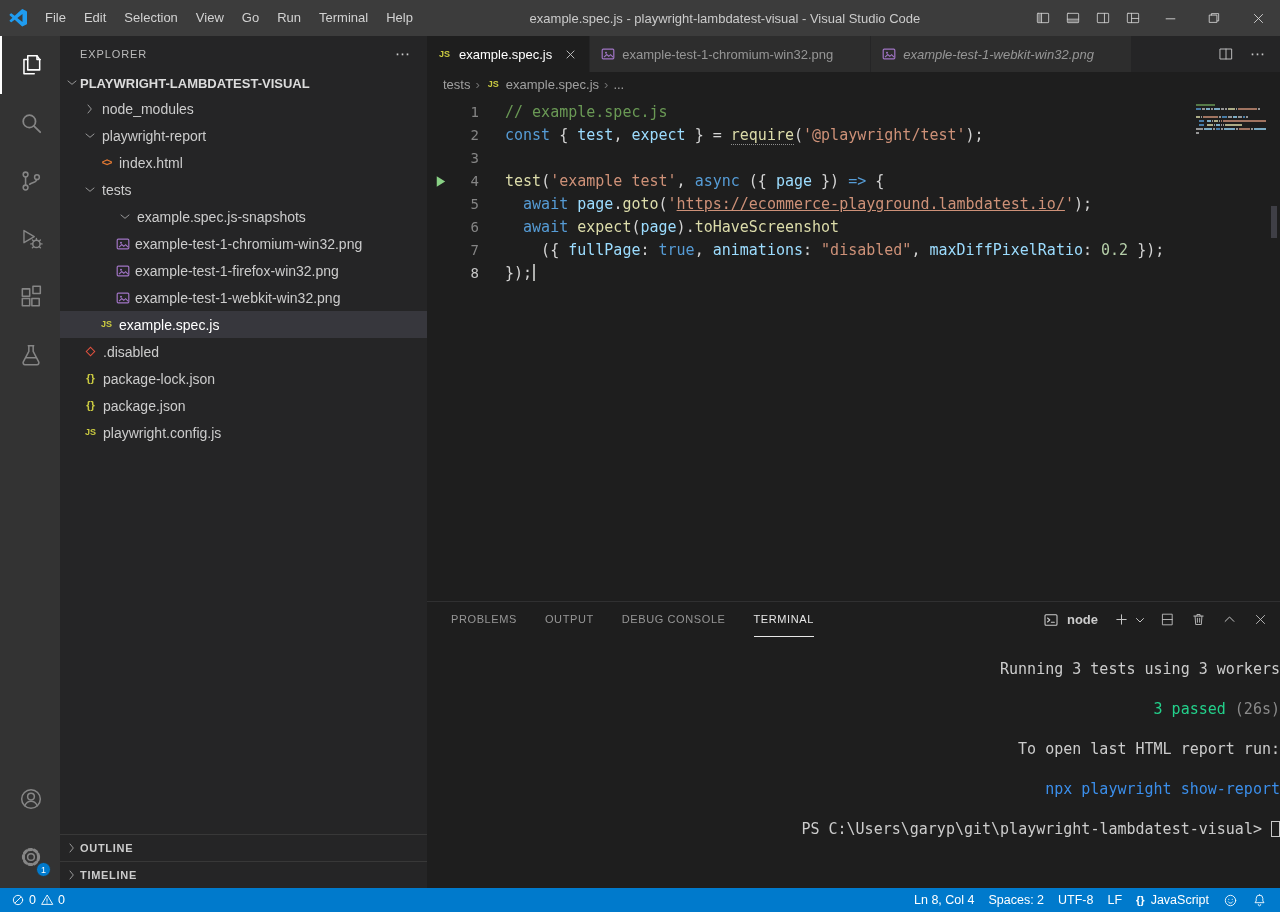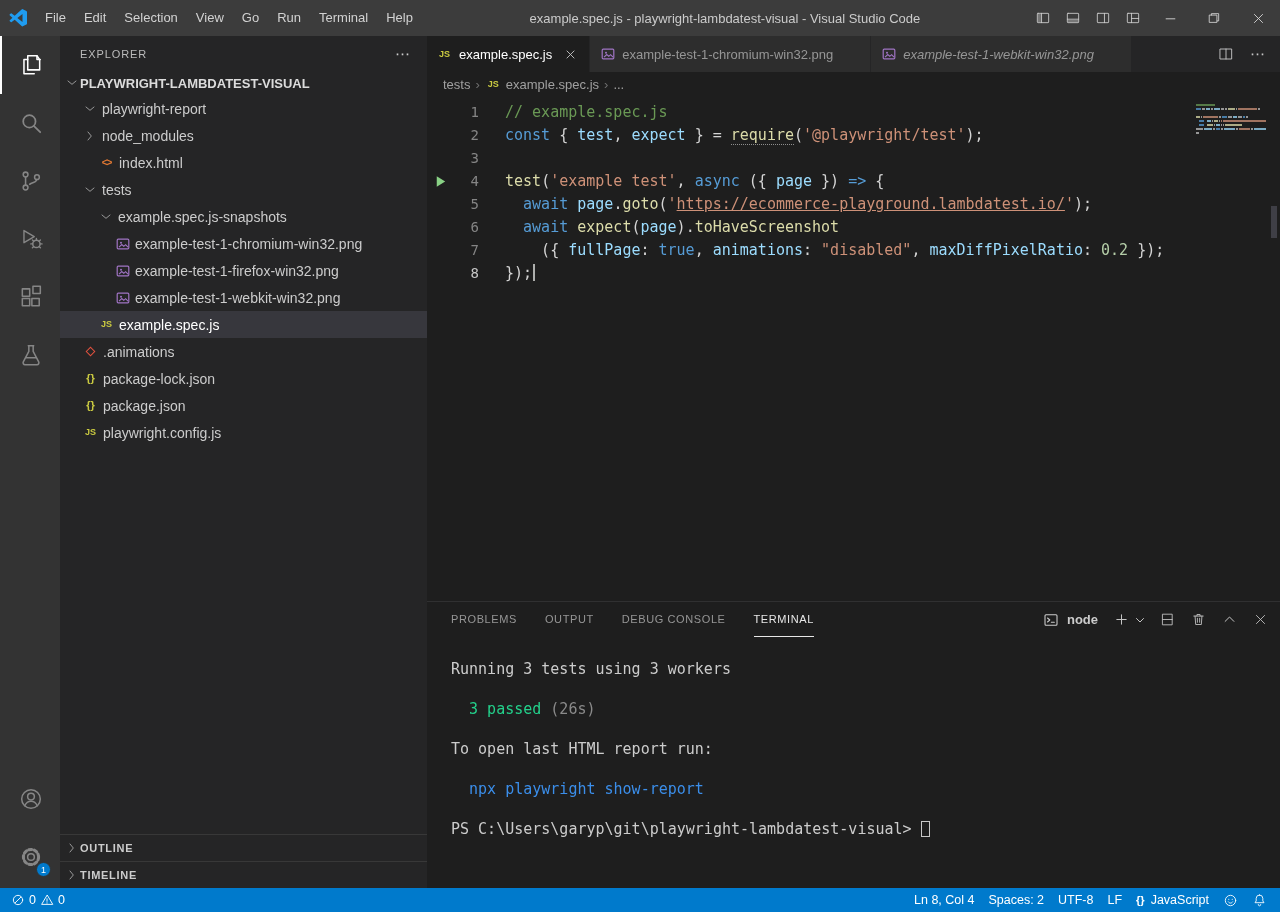--- a/index.html
+++ b/index.html
@@ -82,21 +82,21 @@
   .panel{height:287px;border-top:1px solid #303031;display:flex;flex-direction:column;flex:none;background:#1e1e1e;}
   .panel-header{height:35px;display:flex;align-items:center;padding:0 10px 0 24px;flex:none;}
   .panel-tabs{display:flex;gap:28px;height:100%;}
   .ptab{font-size:11px;letter-spacing:.6px;color:#969696;display:flex;align-items:center;height:100%;border-bottom:1px solid transparent;}
   .ptab.active{color:#e7e7e7;border-bottom-color:#e7e7e7;}
   .panel-actions{margin-left:auto;display:flex;align-items:center;gap:11px;color:#c5c5c5;font-weight:bold;}
   .pa-shell{display:flex;align-items:center;gap:6px;font-size:13px;color:#cccccc;margin-right:2px;}
   .pa-ic{display:flex;align-items:center;justify-content:center;width:20px;height:20px;}
   .pa-ic.narrow{width:12px;margin-left:-8px;}
   .terminal{flex:1;padding:22px 0 0 24px;font-family:"DejaVu Sans Mono",monospace;font-size:15px;color:#cccccc;overflow:hidden;}
-  .tline{height:20px;line-height:20px;white-space:pre;}
+  .tline{height:20px;line-height:20px;white-space:pre;text-align:right;}
   .t-fg{color:#cccccc}.t-grn{color:#23d18b}.t-dim{color:#8a8a8a}.t-blu{color:#3b8eea}
   .tcursor{display:inline-block;width:9px;height:16px;border:1px solid #c8c8c8;vertical-align:-3px;}
 
   
   .statusbar{height:24px;background:#007acc;display:flex;align-items:center;justify-content:space-between;color:#ffffff;font-size:12.5px;flex:none;padding:0 6px 0 4px;}
   .st-left,.st-right{display:flex;align-items:center;height:100%;}
   .st-item{display:flex;align-items:center;gap:4px;padding:0 7px;height:100%;}
   .st-ic{display:flex;align-items:center;}
   .braces{font-size:11px;font-weight:700;margin-right:2px;}
 </style>
@@ -244,48 +244,48 @@
             <svg viewBox="0 0 24 24" width="16" height="16" fill="none" stroke="currentColor" stroke-width="1.3" stroke-linecap="round" stroke-linejoin="round">
               <path d="M6 9l6 5 6-5"></path>
             </svg>
           </span>
         <span>PLAYWRIGHT-LAMBDATEST-VISUAL</span>
       </div>
       <div class="tree" id="tree">
           <div class="trow" style="padding-left: 22px;">
             <span class="tw">
               <svg viewBox="0 0 24 24" width="16" height="16" fill="none" stroke="currentColor" stroke-width="1.3" stroke-linecap="round" stroke-linejoin="round">
-                <path d="M6 9l6 5 6-5"></path>
-              </svg>
-            </span>
-            <span class="tlabel">playwright-report</span>
-          </div>
-          <div class="trow" style="padding-left: 22px;">
-            <span class="tw">
-              <svg viewBox="0 0 24 24" width="16" height="16" fill="none" stroke="currentColor" stroke-width="1.3" stroke-linecap="round" stroke-linejoin="round">
                 <path d="M9 6l5 6-5 6"></path>
               </svg>
             </span>
             <span class="tlabel">node_modules</span>
-          </div>
-          <div class="trow" style="padding-left: 38px;">
-            <span class="fi">
-              <span class="fico fico-html">&lt;&gt;</span>
-            </span>
-            <span class="tlabel">index.html</span>
           </div>
           <div class="trow" style="padding-left: 22px;">
             <span class="tw">
               <svg viewBox="0 0 24 24" width="16" height="16" fill="none" stroke="currentColor" stroke-width="1.3" stroke-linecap="round" stroke-linejoin="round">
                 <path d="M6 9l6 5 6-5"></path>
               </svg>
             </span>
+            <span class="tlabel">playwright-report</span>
+          </div>
+          <div class="trow" style="padding-left: 38px;">
+            <span class="fi">
+              <span class="fico fico-html">&lt;&gt;</span>
+            </span>
+            <span class="tlabel">index.html</span>
+          </div>
+          <div class="trow" style="padding-left: 22px;">
+            <span class="tw">
+              <svg viewBox="0 0 24 24" width="16" height="16" fill="none" stroke="currentColor" stroke-width="1.3" stroke-linecap="round" stroke-linejoin="round">
+                <path d="M6 9l6 5 6-5"></path>
+              </svg>
+            </span>
             <span class="tlabel">tests</span>
           </div>
-          <div class="trow" style="padding-left: 38px;">
+          <div class="trow" style="padding-left: 57px;">
             <span class="tw">
               <svg viewBox="0 0 24 24" width="16" height="16" fill="none" stroke="currentColor" stroke-width="1.3" stroke-linecap="round" stroke-linejoin="round">
                 <path d="M6 9l6 5 6-5"></path>
               </svg>
             </span>
             <span class="tlabel">example.spec.js-snapshots</span>
           </div>
           <div class="trow" style="padding-left: 54px;">
             <span class="fi">
               <svg viewBox="0 0 16 16" width="16" height="16">
@@ -319,21 +319,21 @@
           <div class="trow selected" style="padding-left: 38px;">
             <span class="fi">
               <span class="fico fico-js">JS</span>
             </span>
             <span class="tlabel">example.spec.js</span>
           </div>
           <div class="trow" style="padding-left: 22px;">
             <span class="fi">
               <i class="gitd"></i>
             </span>
-            <span class="tlabel">.animations</span>
+            <span class="tlabel">.disabled</span>
           </div>
           <div class="trow" style="padding-left: 22px;">
             <span class="fi">
               <span class="fico fico-json">{}</span>
             </span>
             <span class="tlabel">package-lock.json</span>
           </div>
           <div class="trow" style="padding-left: 22px;">
             <span class="fi">
               <span class="fico fico-json">{}</span>

